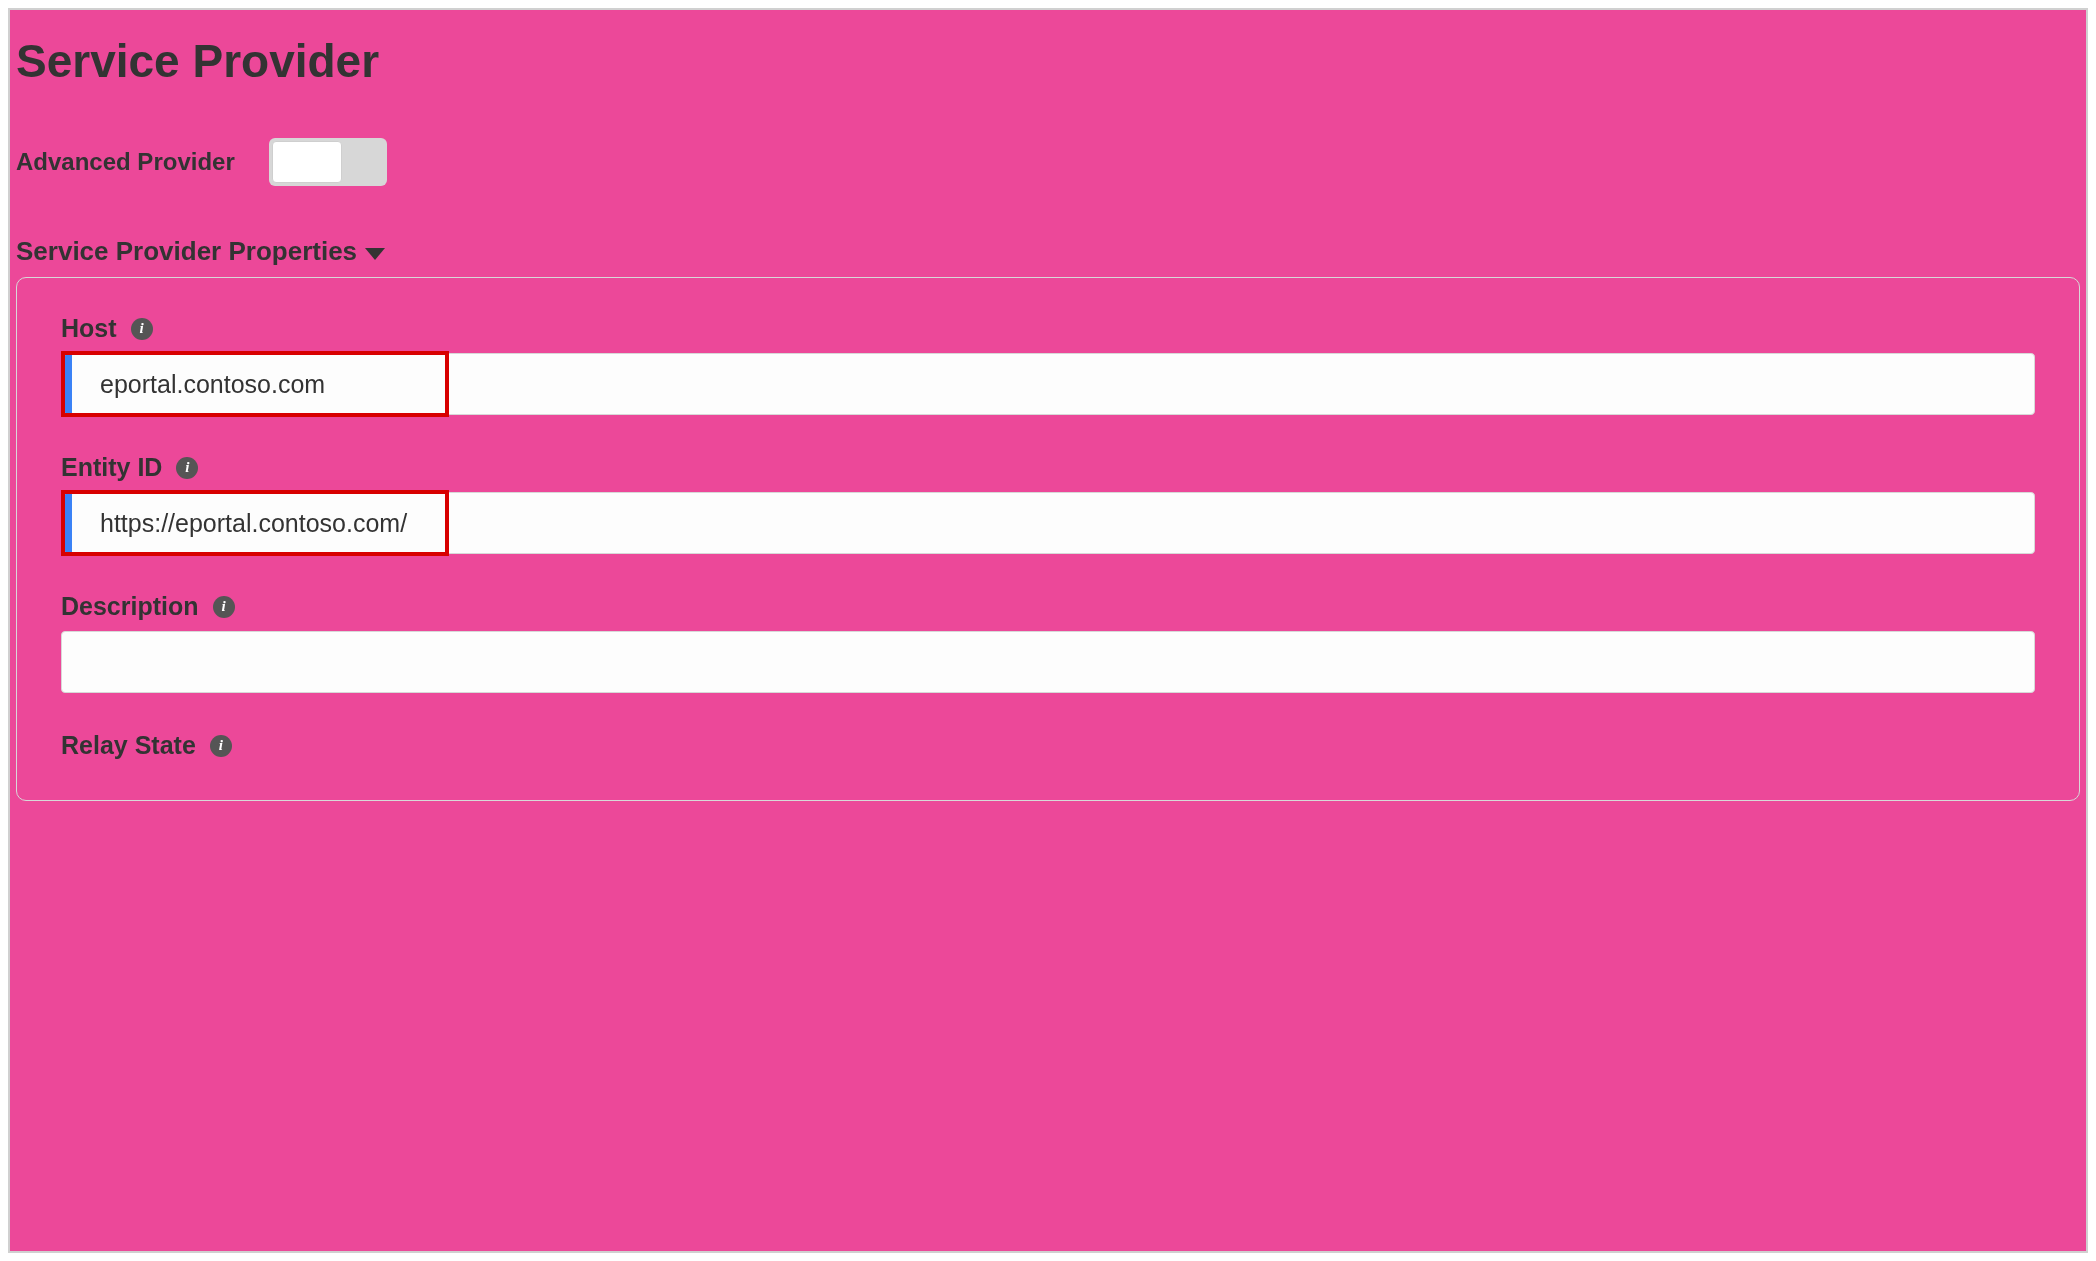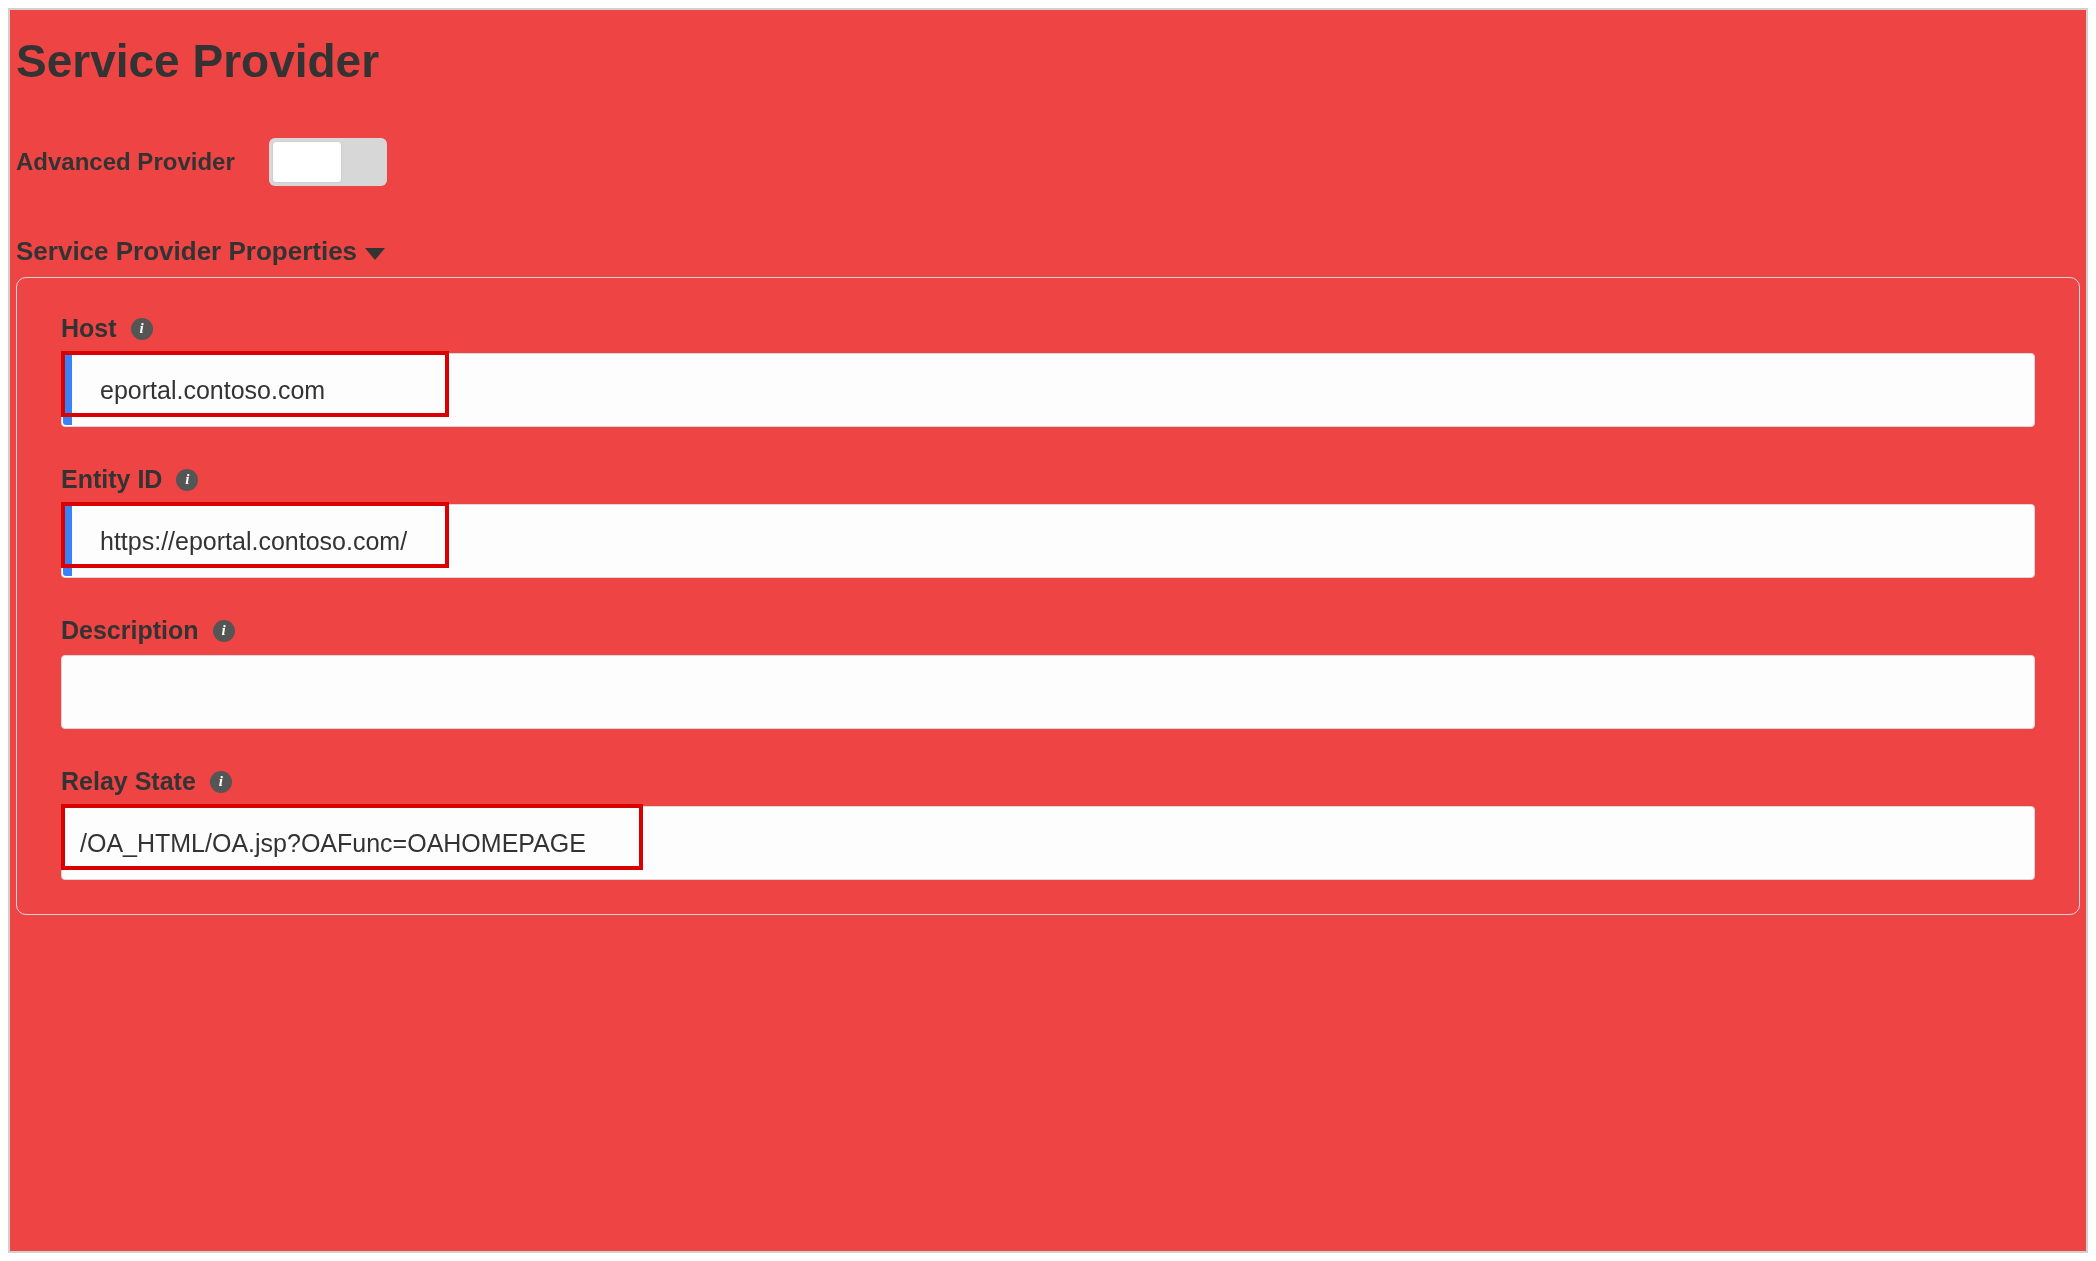--- a/index.html
+++ b/index.html
@@ -7,21 +7,21 @@
       margin: 0;
       padding: 0;
     }
     body {
       font-family: Arial, Helvetica, sans-serif;
       background: #ffffff;
       padding: 8px;
     }
     .page-frame {
       border: 2px solid #d0d0d0;
-      background: #ef4444;
+      background: #ec4899;
       min-height: 1245px;
       padding: 10px 0 20px 0;
     }
     .page-title {
       font-size: 46px;
       font-weight: 700;
       color: #333333;
       padding: 14px 0 28px 6px;
     }
     .advanced-row {
@@ -108,21 +108,21 @@
       font-style: italic;
       font-weight: 700;
       font-size: 15px;
       cursor: pointer;
     }
     .input-wrap {
       position: relative;
     }
     .text-input {
       width: 100%;
-      height: 74px;
+      height: 62px;
       border: 1px solid #d8d8d8;
       border-radius: 4px;
       background: #fdfdfd;
       font-size: 25px;
       color: #333333;
       padding: 0 18px;
       outline: none;
     }
     .text-input.focused {
       padding-left: 38px;
@@ -201,20 +201,16 @@
       <div class="input-wrap">
         <input type="text" class="text-input" value="" style="">
       </div>
     </div>
 
     <div class="field-group">
       <div class="field-label-row">
         <span class="field-label">Relay State</span>
         <span class="info-icon">i</span>
       </div>
-      <div class="input-wrap">
-        <input type="text" class="text-input" value="/OA_HTML/OA.jsp?OAFunc=OAHOMEPAGE" style="">
-        <div class="highlight-box highlight-relay"></div>
-      </div>
     </div>
 
   </div>
 </div>
 
 </body></html>

